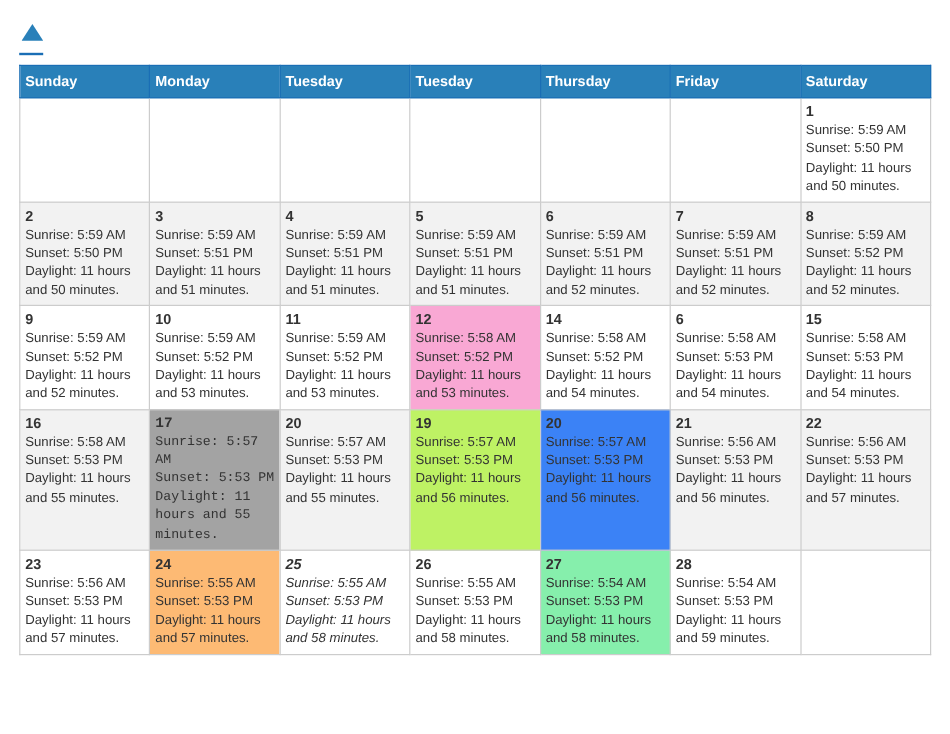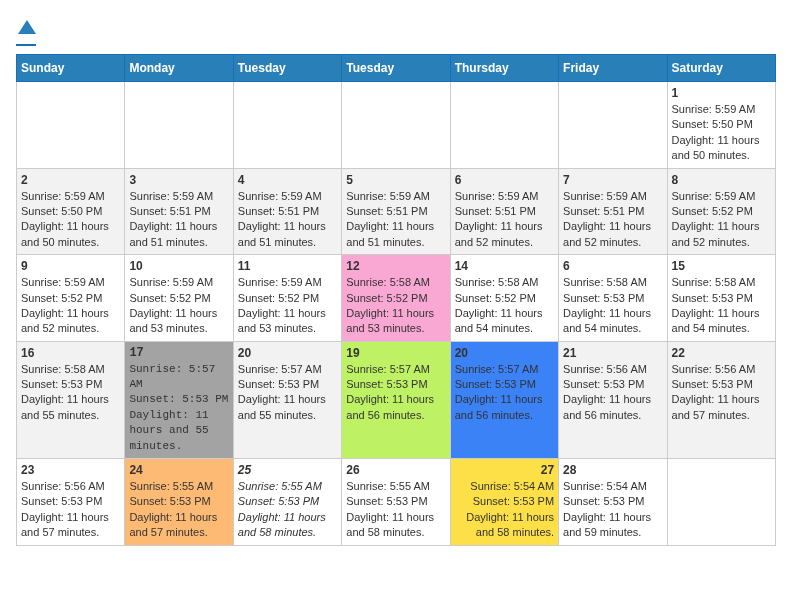--- a/index.html
+++ b/index.html
@@ -241,21 +241,21 @@
           <div class="day-info">Sunrise: 5:55 AM<br>Sunset: 5:53 PM<br>Daylight: 11 hours and 57 minutes.</div>
         </td>
         <td style="background: rgb(255, 255, 255); font-style: italic;">
           <span class="day-number">25</span>
           <div class="day-info">Sunrise: 5:55 AM<br>Sunset: 5:53 PM<br>Daylight: 11 hours and 58 minutes.</div>
         </td>
         <td style="background: rgb(255, 255, 255);">
           <span class="day-number">26</span>
           <div class="day-info">Sunrise: 5:55 AM<br>Sunset: 5:53 PM<br>Daylight: 11 hours and 58 minutes.</div>
         </td>
-        <td style="background: #fde047; text-align: right;">
+        <td style="background: #86efac;">
           <span class="day-number">27</span>
           <div class="day-info">Sunrise: 5:54 AM<br>Sunset: 5:53 PM<br>Daylight: 11 hours and 58 minutes.</div>
         </td>
         <td style="background: rgb(255, 255, 255);">
           <span class="day-number">28</span>
           <div class="day-info">Sunrise: 5:54 AM<br>Sunset: 5:53 PM<br>Daylight: 11 hours and 59 minutes.</div>
         </td>
         <td class="empty-cell"></td>
       </tr>
     </tbody>

